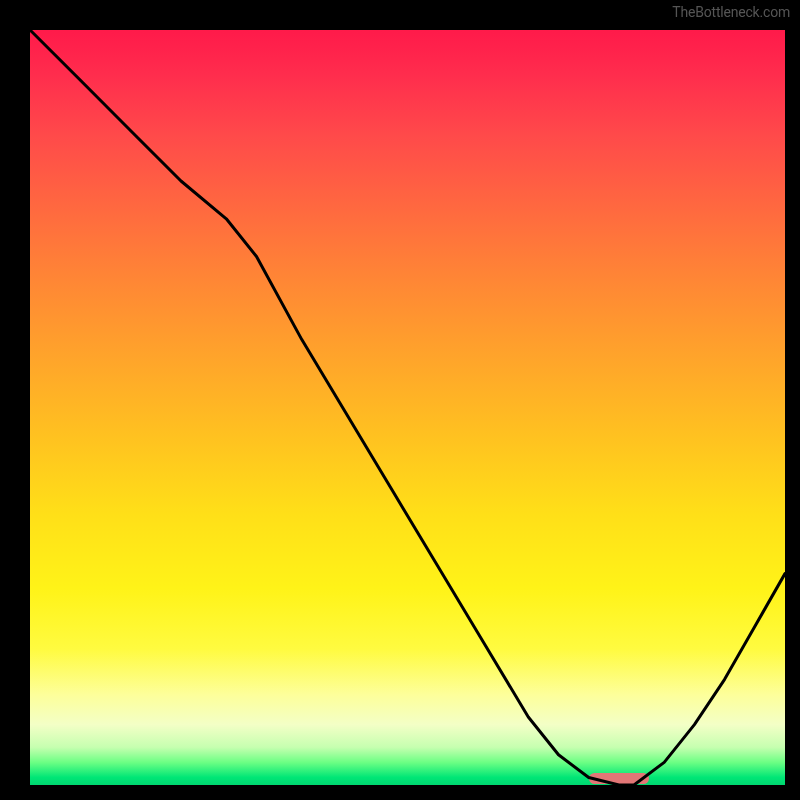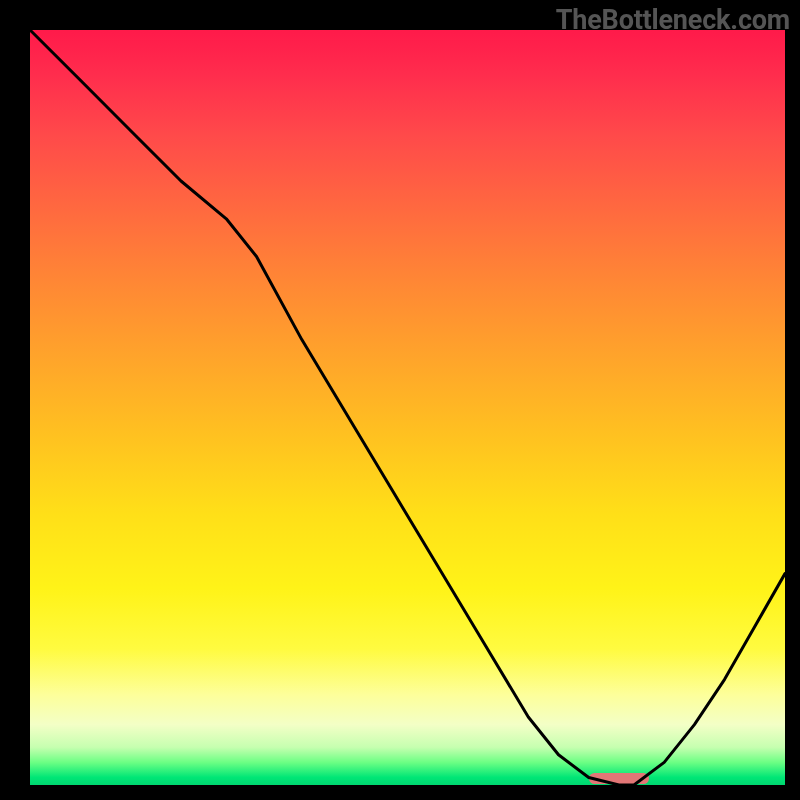--- a/index.html
+++ b/index.html
@@ -55,22 +55,22 @@
     left: 0;
     top: 0;
     width: 100%;
     height: 100%;
   }
   .watermark {
     position: absolute;
     top: 4px;
     right: 10px;
     color: #555;
-    font-size: 27px;
-    font-weight: 700;
+    font-size: 14px;
+    font-weight: 400;
     letter-spacing: -0.2px;
   }
   .optimal-marker {
     position: absolute;
     height: 11px;
     background: #e27676;
     border-radius: 6px;
   }
 </style>
 </head>

